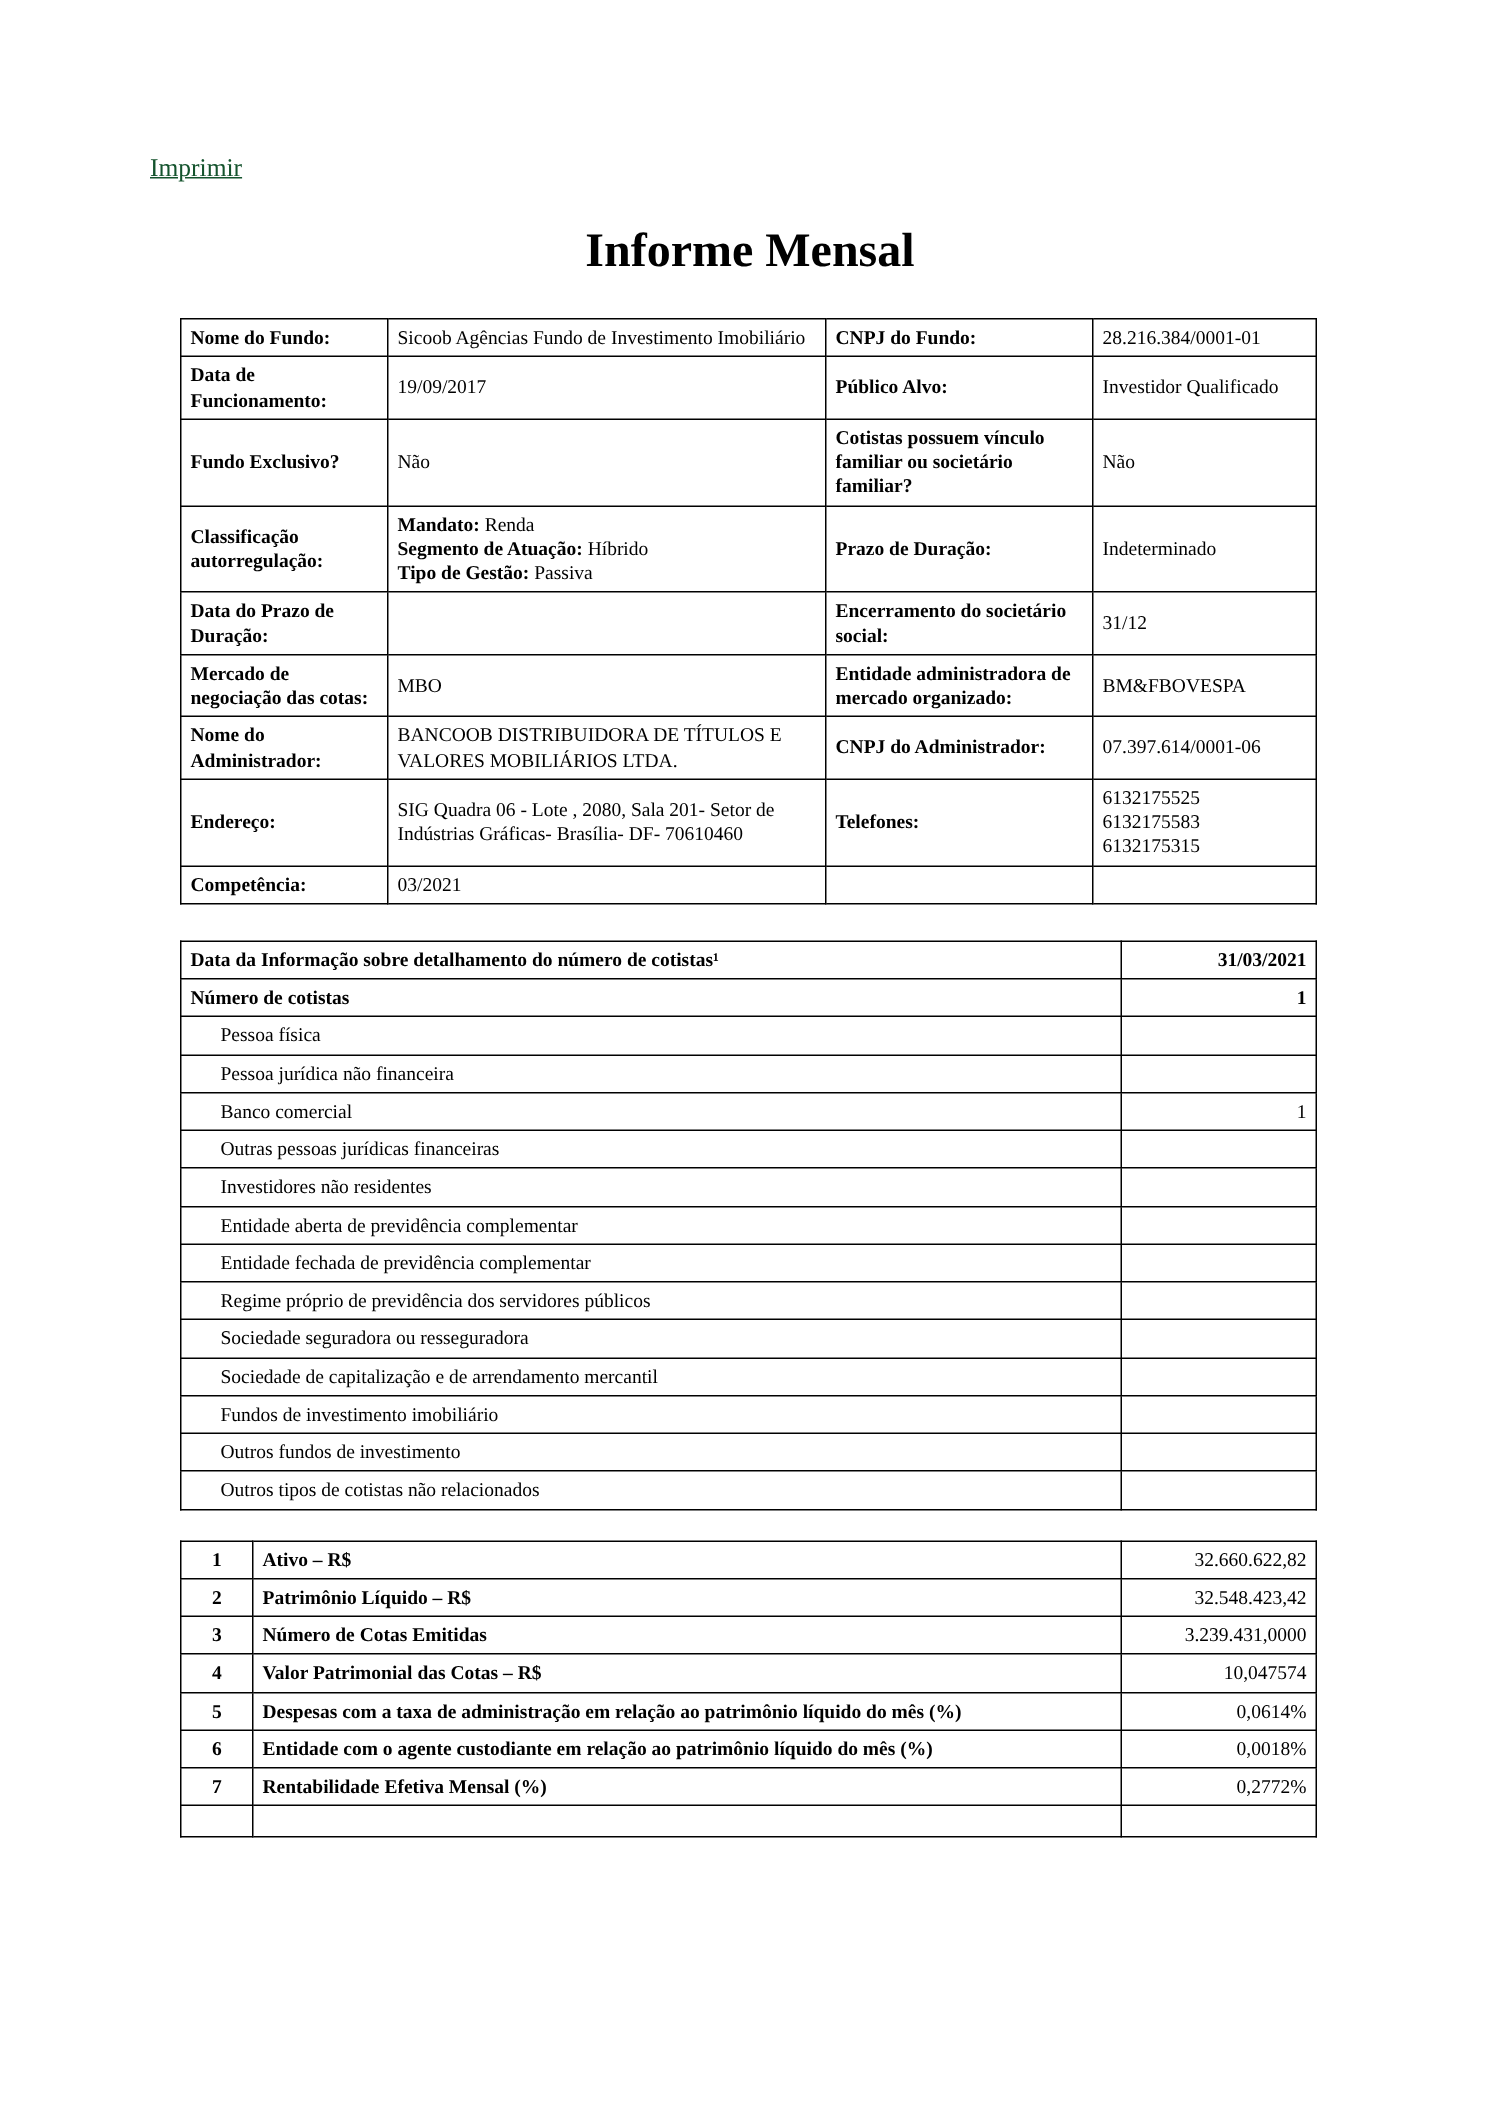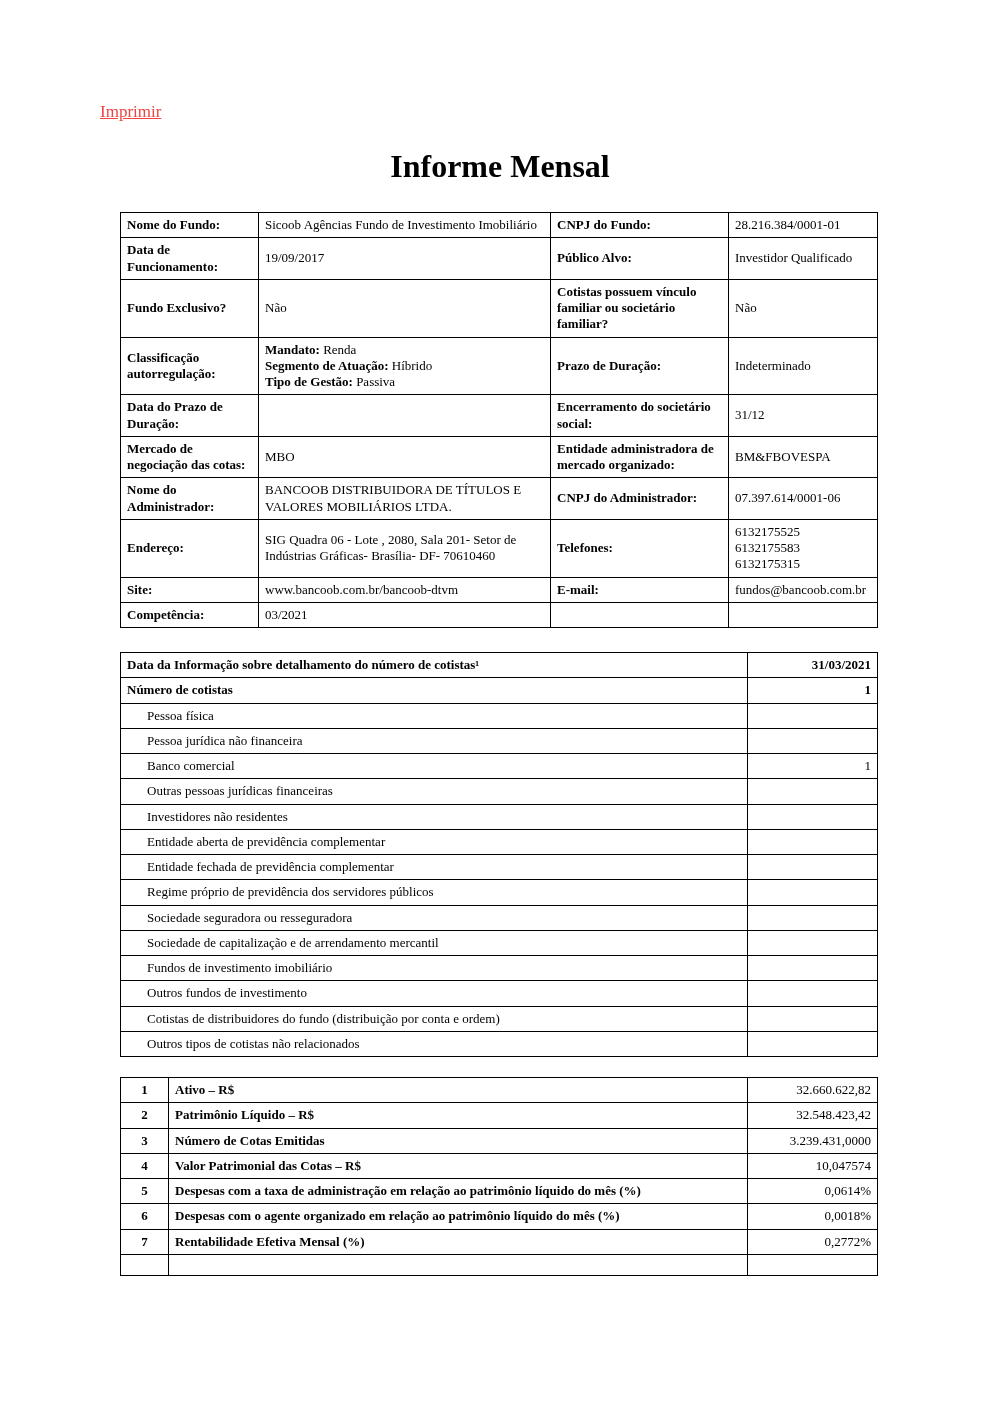--- a/index.html
+++ b/index.html
@@ -10,21 +10,21 @@
     width: 1000px;
     height: 1415px;
     background: #ffffff;
     overflow: hidden;
   }
   .print-link {
     position: absolute;
     left: 100px;
     top: 102px;
     font-size: 17px;
-    color: #ef4444;
+    color: #14532d;
     text-decoration: underline;
     cursor: pointer;
   }
   .title {
     margin: 146px 0 0 0;
     text-align: center;
     font-size: 32px;
     font-weight: bold;
     line-height: 1.25;
   }
@@ -121,26 +121,20 @@
         <td class="lbl">Endereço:</td>
         <td>SIG Quadra 06 - Lote , 2080, Sala 201- Setor de Indústrias Gráficas- Brasília- DF- 70610460</td>
         <td class="lbl">Telefones:</td>
         <td>
           <div>6132175525</div>
           <div>6132175583</div>
           <div>6132175315</div>
         </td>
       </tr>
       <tr>
-        <td class="lbl">Site:</td>
-        <td>www.bancoob.com.br/bancoob-dtvm</td>
-        <td class="lbl">E-mail:</td>
-        <td>fundos@bancoob.com.br</td>
-      </tr>
-      <tr>
         <td class="lbl">Competência:</td>
         <td>03/2021</td>
         <td class="lbl"></td>
         <td></td>
       </tr>
     </tbody>
   </table>
 
   <table class="tbl cot-table">
     <colgroup>
@@ -198,24 +192,20 @@
       </tr>
       <tr>
         <td class="indent">Fundos de investimento imobiliário</td>
         <td class="cell-r"></td>
       </tr>
       <tr>
         <td class="indent">Outros fundos de investimento</td>
         <td class="cell-r"></td>
       </tr>
       <tr>
-        <td class="indent">Cotistas de distribuidores do fundo (distribuição por conta e ordem)</td>
-        <td class="cell-r"></td>
-      </tr>
-      <tr>
         <td class="indent">Outros tipos de cotistas não relacionados</td>
         <td class="cell-r"></td>
       </tr>
     </tbody>
   </table>
 
   <table class="tbl metrics-table">
     <colgroup>
       <col style="width:48px">
         <col style="width:579px">
@@ -242,21 +232,21 @@
         <td class="metric-label">Valor Patrimonial das Cotas – R$</td>
         <td class="cell-r">10,047574</td>
       </tr>
       <tr>
         <td class="num-cell">5</td>
         <td class="metric-label">Despesas com a taxa de administração em relação ao patrimônio líquido do mês (%)</td>
         <td class="cell-r">0,0614%</td>
       </tr>
       <tr>
         <td class="num-cell">6</td>
-        <td class="metric-label">Despesas com o agente organizado em relação ao patrimônio líquido do mês (%)</td>
+        <td class="metric-label">Entidade com o agente custodiante em relação ao patrimônio líquido do mês (%)</td>
         <td class="cell-r">0,0018%</td>
       </tr>
       <tr>
         <td class="num-cell">7</td>
         <td class="metric-label">Rentabilidade Efetiva Mensal (%)</td>
         <td class="cell-r">0,2772%</td>
       </tr>
       <tr class="partial-row">
         <td></td>
         <td></td>

